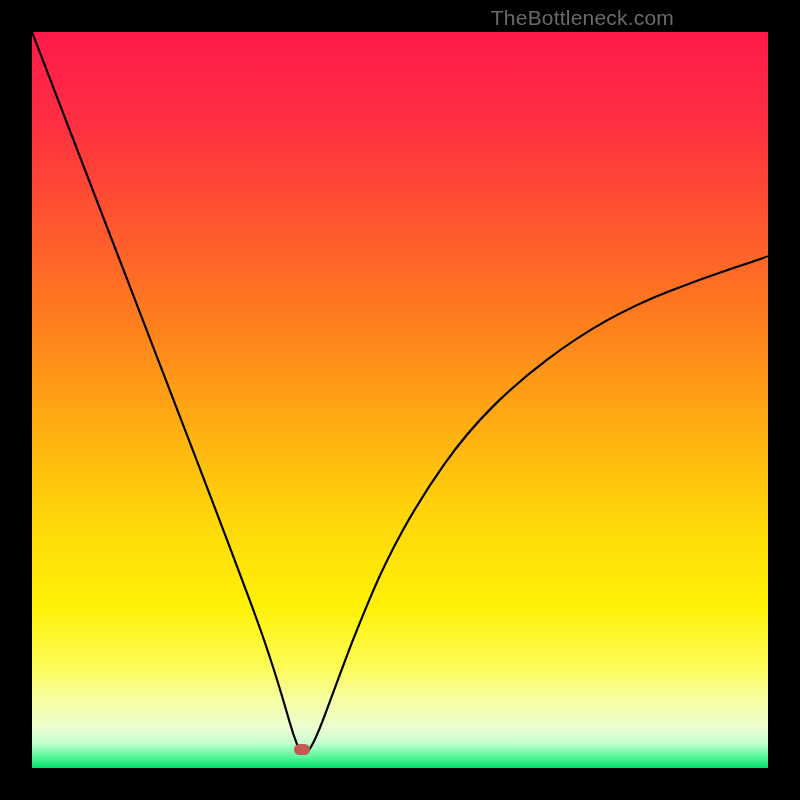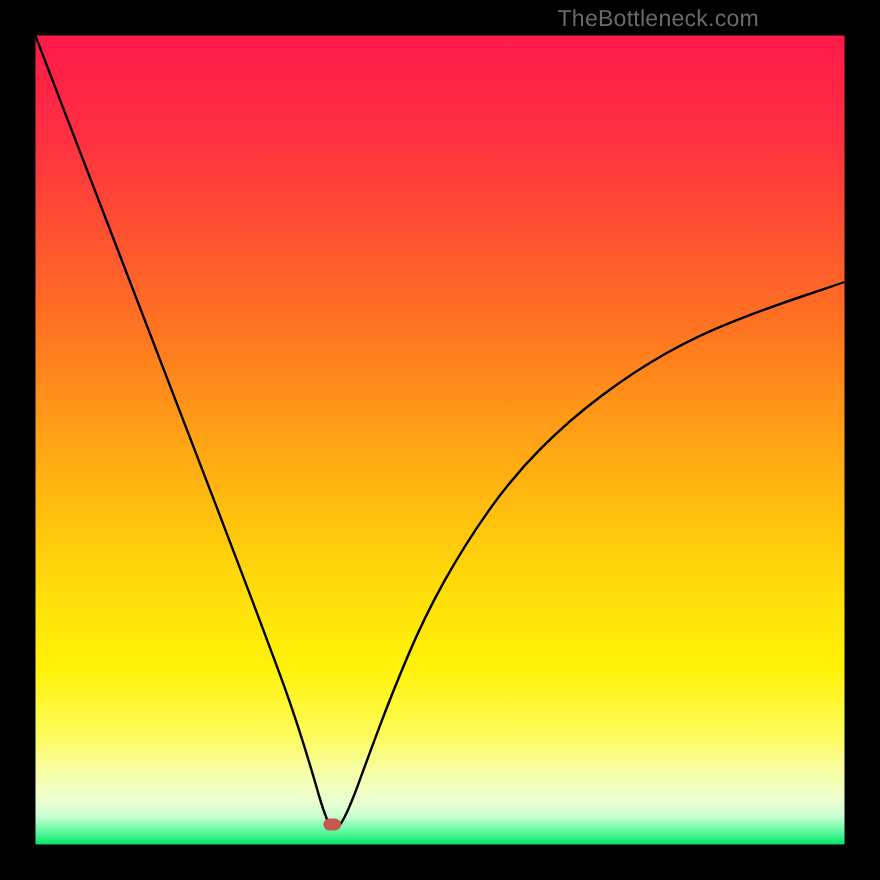--- a/index.html
+++ b/index.html
@@ -8,21 +8,20 @@
     width: 800px;
     height: 800px;
     background: #000000;
     overflow: hidden;
     font-family: Arial, Helvetica, sans-serif;
   }
   .stage {
     position: relative;
     width: 688px;
     height: 800px;
-    padding-left: 16px;
   }
   .plot-area {
     position: absolute;
     left: 32px;
     top: 32px;
     width: 736px;
     height: 736px;
     overflow: hidden;
   }
   .gradient-bg {

